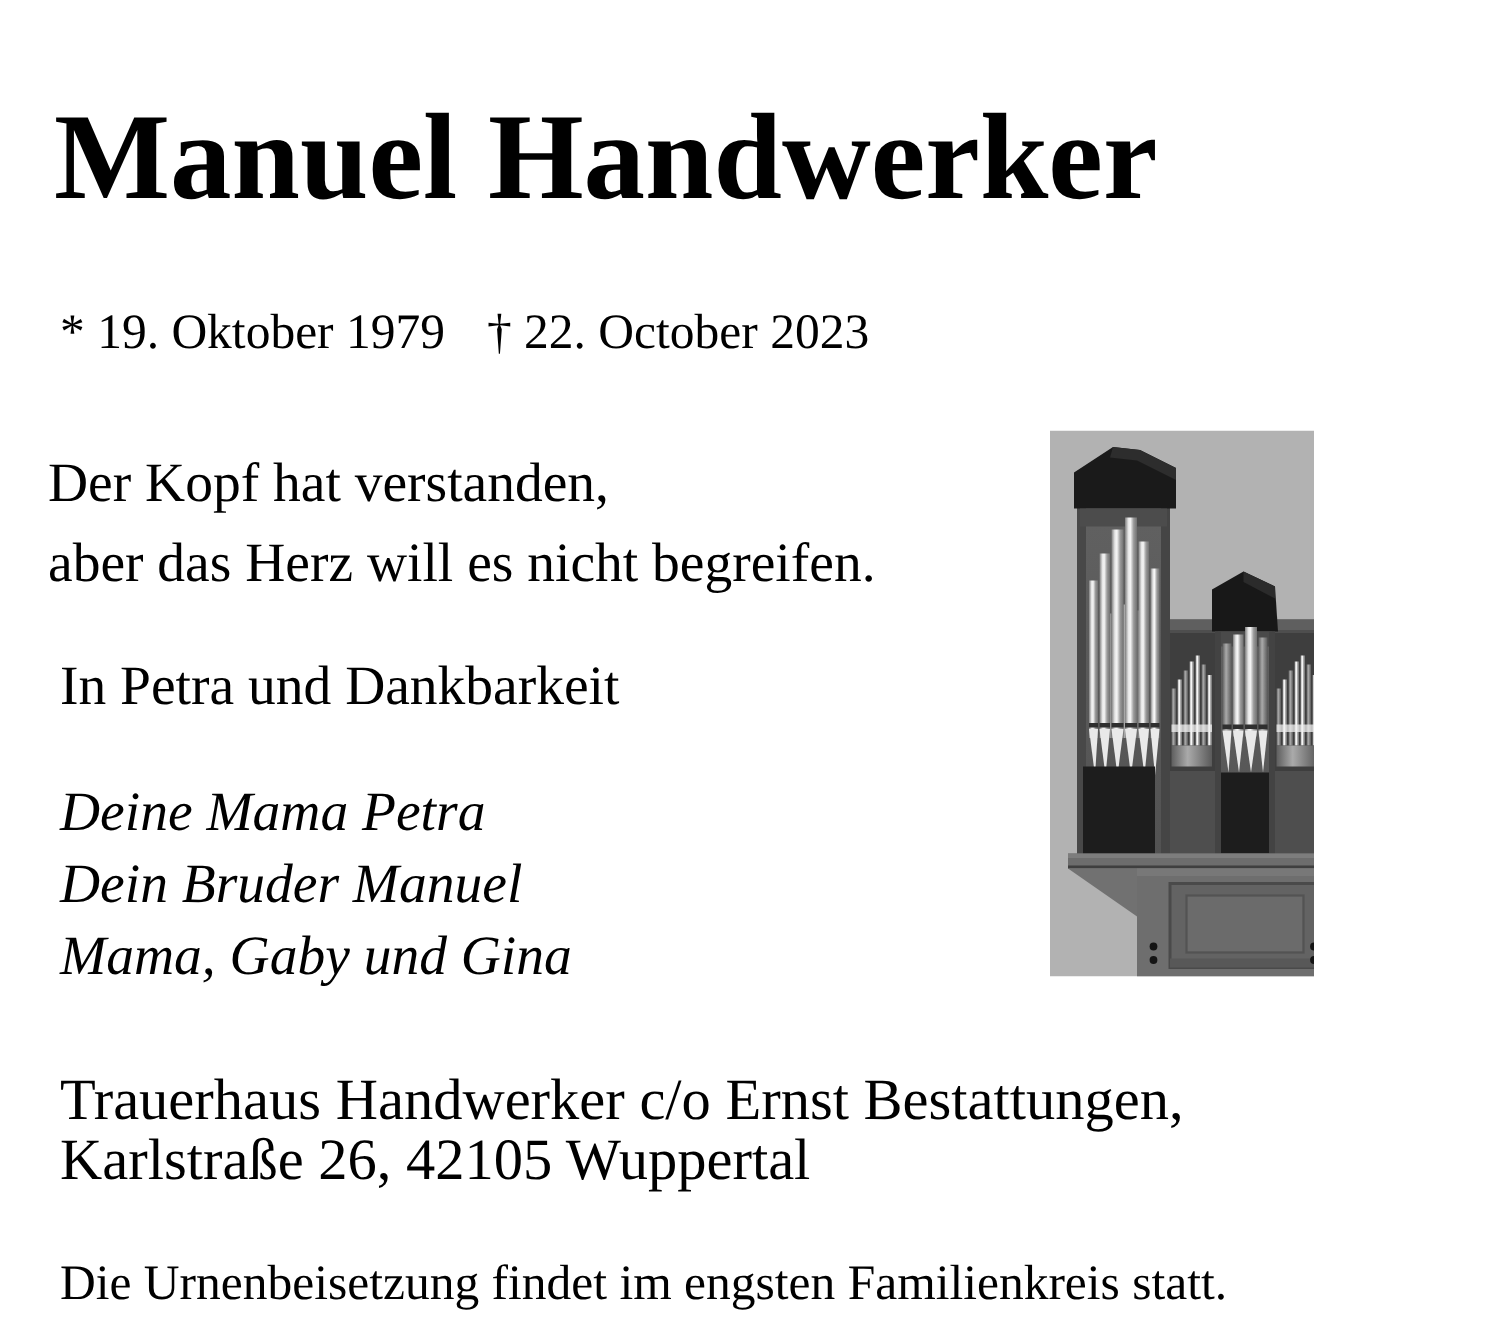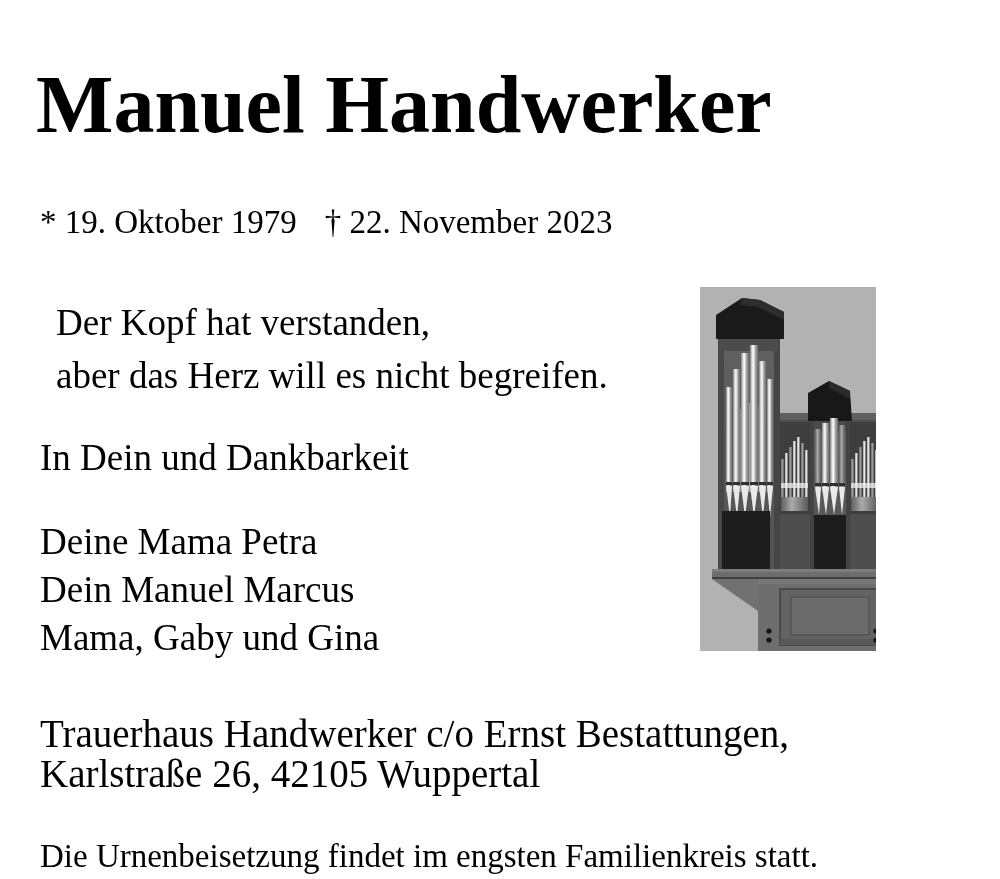--- a/index.html
+++ b/index.html
@@ -31,39 +31,40 @@
   .dates {
     left: 40px;
     top: 164px;
     font-size: 33px;
     line-height: 33px;
     display: flex;
     gap: 28px;
     white-space: nowrap;
   }
   .verse {
-    left: 56px;
+    left: 32px;
     top: 254px;
     font-size: 37px;
     line-height: 53px;
     white-space: nowrap;
   }
   .tribute {
     left: 40px;
     top: 397px;
     font-size: 37px;
     line-height: 37px;
     white-space: nowrap;
   }
   .mourners {
     left: 40px;
     top: 476px;
     font-size: 37px;
     line-height: 48px;
     white-space: nowrap;
+    font-style: italic;
   }
   .funeral-home {
     left: 40px;
     top: 672px;
     font-size: 39px;
     line-height: 40px;
     white-space: nowrap;
   }
   .closing {
     left: 40px;
@@ -83,33 +84,33 @@
 </style>
 </head>
 <body>
 
 <div class="notice">
 
   <h1 class="abs title">Manuel Handwerker</h1>
 
   <div class="abs dates">
     <span>* 19. Oktober 1979</span>
-    <span>† 22. November 2023</span>
+    <span>† 22. October 2023</span>
   </div>
 
   <div class="abs verse">
     <div>Der Kopf hat verstanden,</div>
     <div>aber das Herz will es nicht begreifen.</div>
   </div>
 
-  <div class="abs tribute">In Dein und Dankbarkeit</div>
+  <div class="abs tribute">In Petra und Dankbarkeit</div>
 
   <div class="abs mourners">
     <div>Deine Mama Petra</div>
-    <div>Dein Manuel Marcus</div>
+    <div>Dein Bruder Manuel</div>
     <div>Mama, Gaby und Gina</div>
   </div>
 
   <div class="abs funeral-home">
     <div>Trauerhaus Handwerker c/o Ernst Bestattungen,</div>
     <div>Karlstraße 26, 42105 Wuppertal</div>
   </div>
 
   <div class="abs closing">Die Urnenbeisetzung findet im engsten Familienkreis statt.</div>
 

